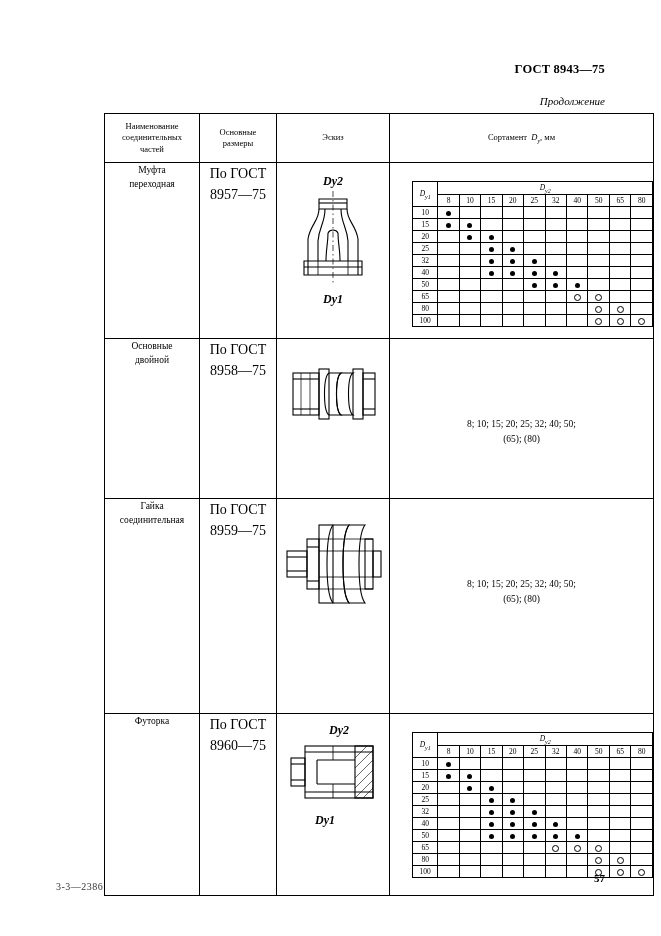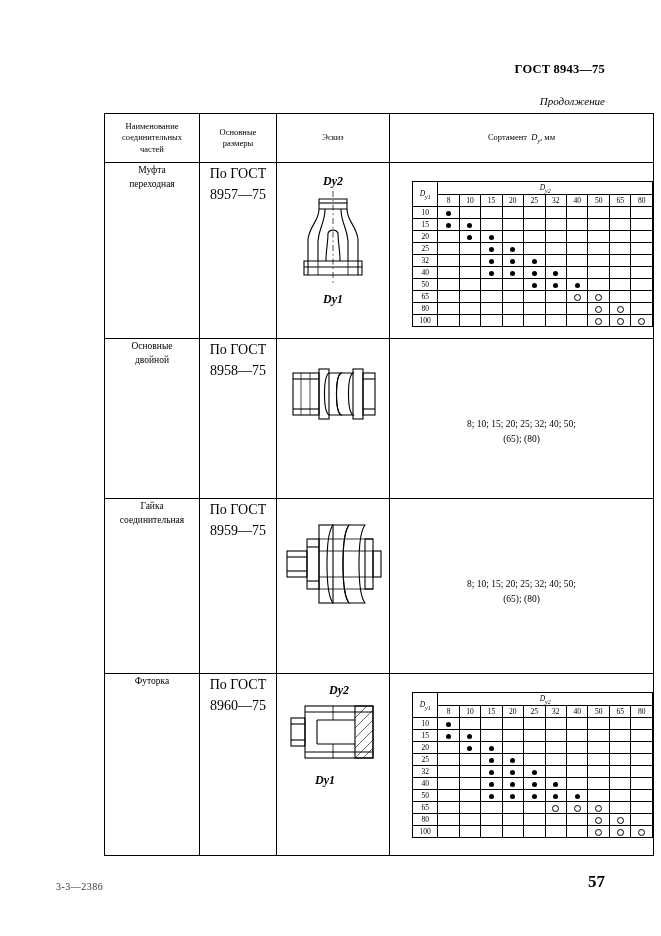--- a/index.html
+++ b/index.html
@@ -134,37 +134,37 @@
     vertical-align: middle;
   }
   .sub {
     font-size: 6px;
     vertical-align: sub;
   }
   .ital { font-style: italic; }
 
   .row1 { height: 176px; }
   .row2 { height: 160px; }
-  .row3 { height: 175px; }
+  .row3 { height: 215px; }
   .row4 { height: 182px; }
 
   .footer-left {
     position: absolute;
     left: 56px;
     top: 881px;
     font-size: 10px;
     letter-spacing: 0.5px;
     color: #333;
     font-family: Liberation Serif, serif;
   }
   .page-num {
     position: absolute;
     right: 56px;
     top: 872px;
-    font-size: 17px;
+    font-size: 11px;
     font-weight: bold;
   }
   svg { display: block; margin: 0 auto; }
   .lbl {
     font-family: "Liberation Serif", serif;
     font-style: italic;
     font-weight: bold;
     font-size: 12px;
   }
 </style>

